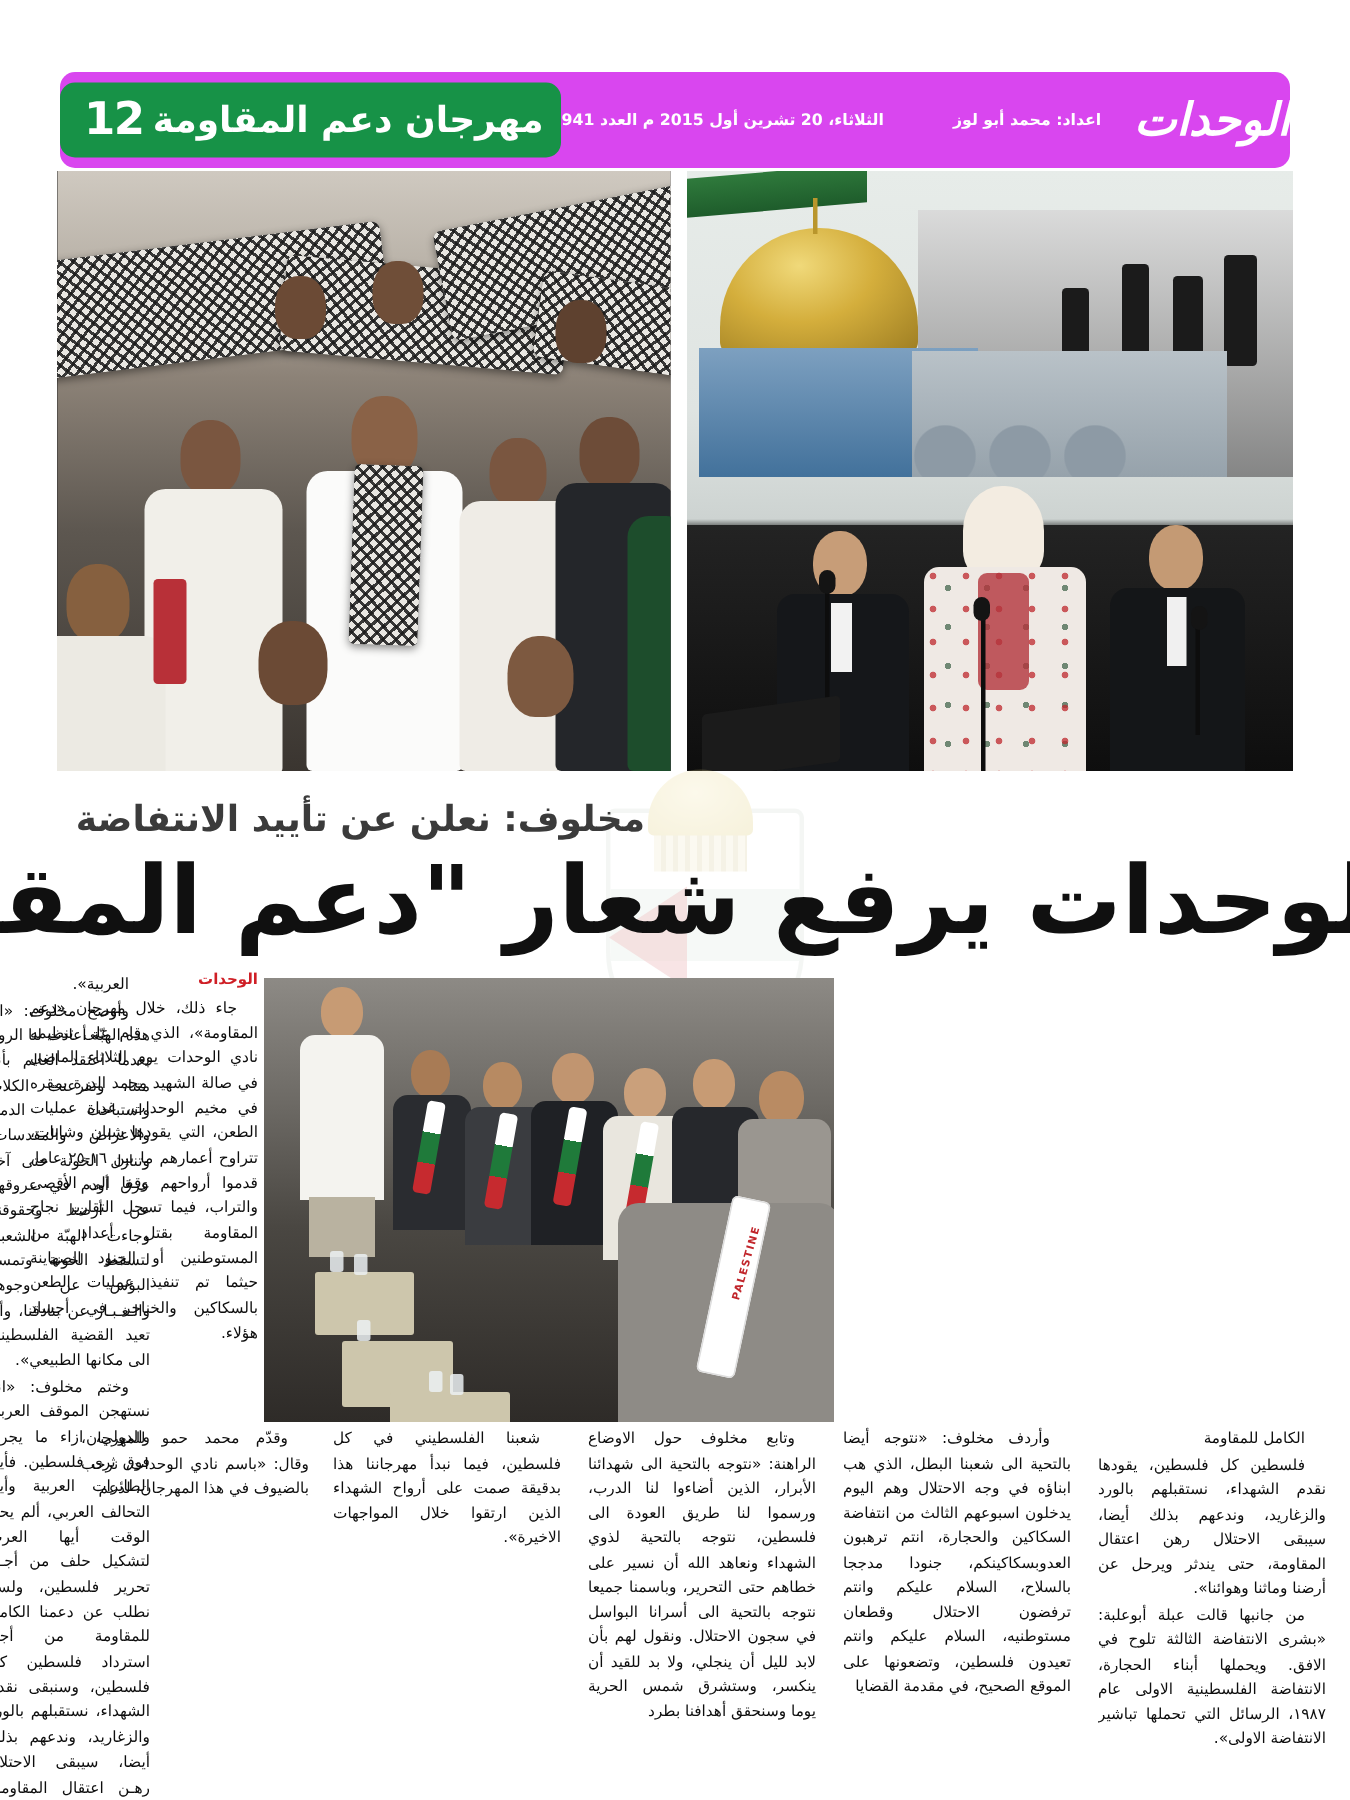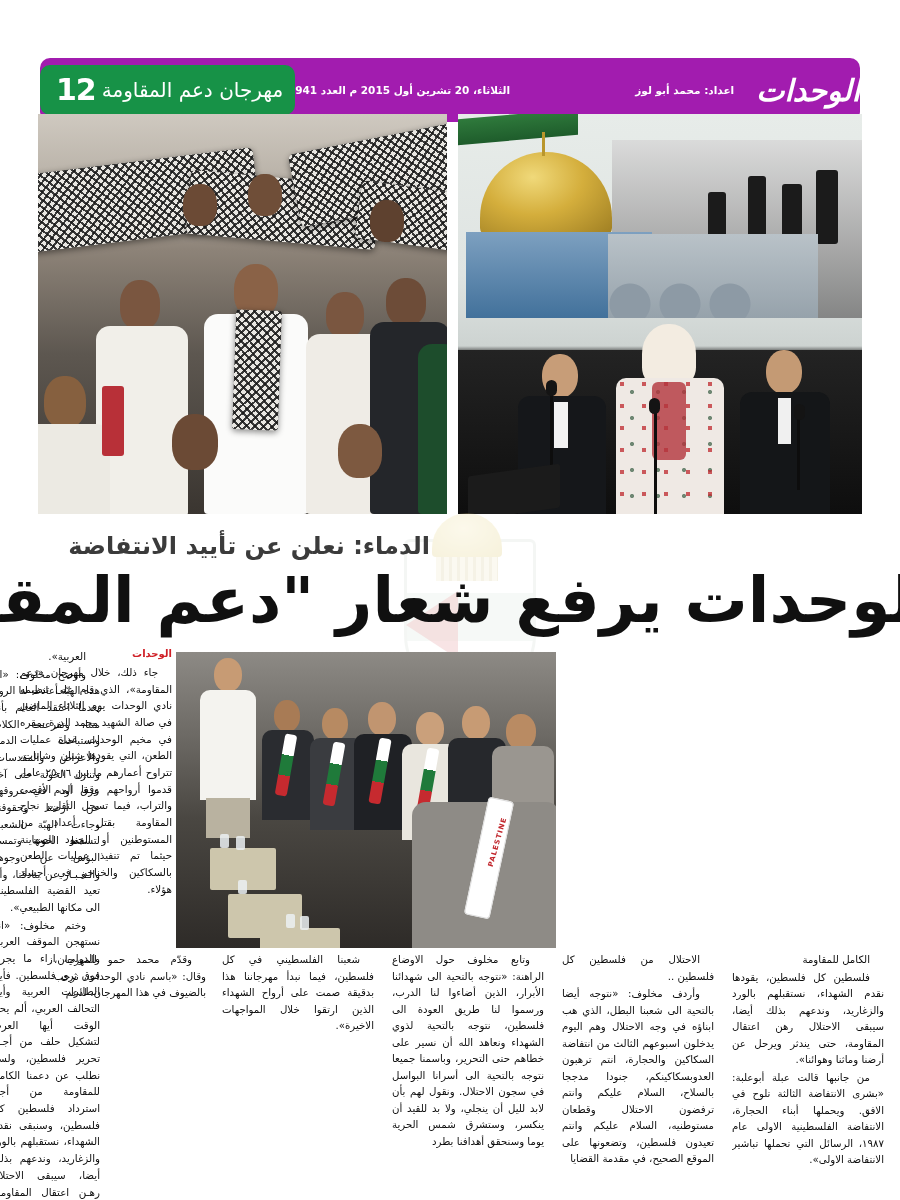--- a/index.html
+++ b/index.html
@@ -8,35 +8,35 @@
     width:900px;height:1200px;
     background:#ffffff;
     font-family:"DejaVu Sans","Liberation Sans",sans-serif;
     overflow:hidden;position:relative;
   }
   .page{position:relative;width:900px;height:1200px;overflow:hidden;background:#fff;}
 
   
   .masthead{
     position:absolute;left:40px;top:48px;width:820px;height:64px;
-    background:#a21caf;border-radius:10px;overflow:hidden;
-    display:flex;flex-direction:row-reverse;align-items:center;margin-top:10px;
+    background:#d946ef;border-radius:10px;overflow:hidden;
+    display:flex;flex-direction:row-reverse;align-items:center;
   }
   .mast-badge{
     height:50px;min-width:228px;background:#179247;
     border-radius:10px;
     display:flex;flex-direction:row-reverse;align-items:center;
     justify-content:flex-start;gap:6px;padding:0 12px 0 16px;box-sizing:border-box;
   }
   .mast-pageno{
     color:#fff;font-weight:bold;font-size:30px;line-height:1;
     letter-spacing:-1px;font-family:"DejaVu Sans",sans-serif;
   }
   .mast-section{
-    color:#fff;font-weight:normal;font-size:20px;line-height:1;
+    color:#fff;font-weight:bold;font-size:24px;line-height:1;
     white-space:nowrap;font-family:"DejaVu Sans",sans-serif;
   }
   .mast-date{
     color:#ffffff;font-size:10.5px;font-weight:bold;white-space:nowrap;
     margin-right:26px;letter-spacing:0px;
   }
   .mast-spacer{flex:1;}
   .mast-credit{
     color:#ffffff;font-size:10.5px;font-weight:bold;white-space:nowrap;
     margin-left:14px;
@@ -288,21 +288,21 @@
     </div>
   </div>
 
   <div class="crest">
     <div class="crest-shield"></div>
     <div class="crest-drum"></div>
     <div class="crest-dome"></div>
     <div class="crest-tri"></div>
   </div>
 
-  <div class="kicker">الدماء: نعلن عن تأييد الانتفاضة</div>
+  <div class="kicker">مخلوف: نعلن عن تأييد الانتفاضة</div>
   <div class="headline">الوحدات يرفع شعار "دعم المقاومة" وميـ</div>
 
   <div class="article">
 
     <div class="dateline">الوحدات</div>
 
     <div class="col col-r1">
       <p>جاء ذلك، خلال مهرجان «دعم المقاومة»، الذي قام على تنظيمه نادي الوحدات يوم الثلاثاء الماضي في صالة الشهيد محمد الدرة بمقره في مخيم الوحدات، غداة عمليات الطعن، التي يقودها شبان وشابات، تتراوح أعمارهم ما بين ١٦-٢٥ عاما، قدموا أرواحهم وقفا الى الأقصى والتراب، فيما تسجل التقارير نجاح المقاومة بقتل أعداد من المستوطنين أو الجنود الصهاينة حيثما تم تنفيذ عمليات الطعن بالسكاكين والخناجر في أجساد هؤلاء.</p>
     </div>
 
@@ -363,21 +363,20 @@
     <div class="bcol bc5">
       <p>وقدّم محمد حمو للمهرجان، وقال: «باسم نادي الوحدات، نرحب بالضيوف في هذا المهرجان، لدعم</p>
     </div>
     <div class="bcol bc4">
       <p>شعبنا الفلسطيني في كل فلسطين، فيما نبدأ مهرجاننا هذا بدقيقة صمت على أرواح الشهداء الذين ارتقوا خلال المواجهات الاخيرة».</p>
     </div>
     <div class="bcol bc3">
       <p>وتابع مخلوف حول الاوضاع الراهنة: «نتوجه بالتحية الى شهدائنا الأبرار، الذين أضاءوا لنا الدرب، ورسموا لنا طريق العودة الى فلسطين، نتوجه بالتحية لذوي الشهداء ونعاهد الله أن نسير على خطاهم حتى التحرير، وباسمنا جميعا نتوجه بالتحية الى أسرانا البواسل في سجون الاحتلال. ونقول لهم بأن لابد لليل أن ينجلي، ولا بد للقيد أن ينكسر، وستشرق شمس الحرية يوما وسنحقق أهدافنا بطرد</p>
     </div>
     <div class="bcol bc2">
-      <p>الاحتلال من فلسطين كل فلسطين ..</p>
       <p>وأردف مخلوف: «نتوجه أيضا بالتحية الى شعبنا البطل، الذي هب ابناؤه في وجه الاحتلال وهم اليوم يدخلون اسبوعهم الثالث من انتفاضة السكاكين والحجارة، انتم ترهبون العدوبسكاكينكم، جنودا مدججا بالسلاح، السلام عليكم وانتم ترفضون الاحتلال وقطعان مستوطنيه، السلام عليكم وانتم تعيدون فلسطين، وتضعونها على الموقع الصحيح، في مقدمة القضايا</p>
     </div>
     <div class="bcol bc1 clip-left">
       <p>الكامل للمقاومة</p>
       <p>فلسطين كل فلسطين، يقودها نقدم الشهداء، نستقبلهم بالورد والزغاريد، وندعهم بذلك أيضا، سيبقى الاحتلال رهن اعتقال المقاومة، حتى يندثر ويرحل عن أرضنا وماثنا وهوائنا».</p>
       <p>من جانبها قالت عبلة أبوعلبة: «بشرى الانتفاضة الثالثة تلوح في الافق. ويحملها أبناء الحجارة، الانتفاضة الفلسطينية الاولى عام ١٩٨٧، الرسائل التي تحملها تباشير الانتفاضة الاولى».</p>
     </div>
   </div>
 
 </div>

